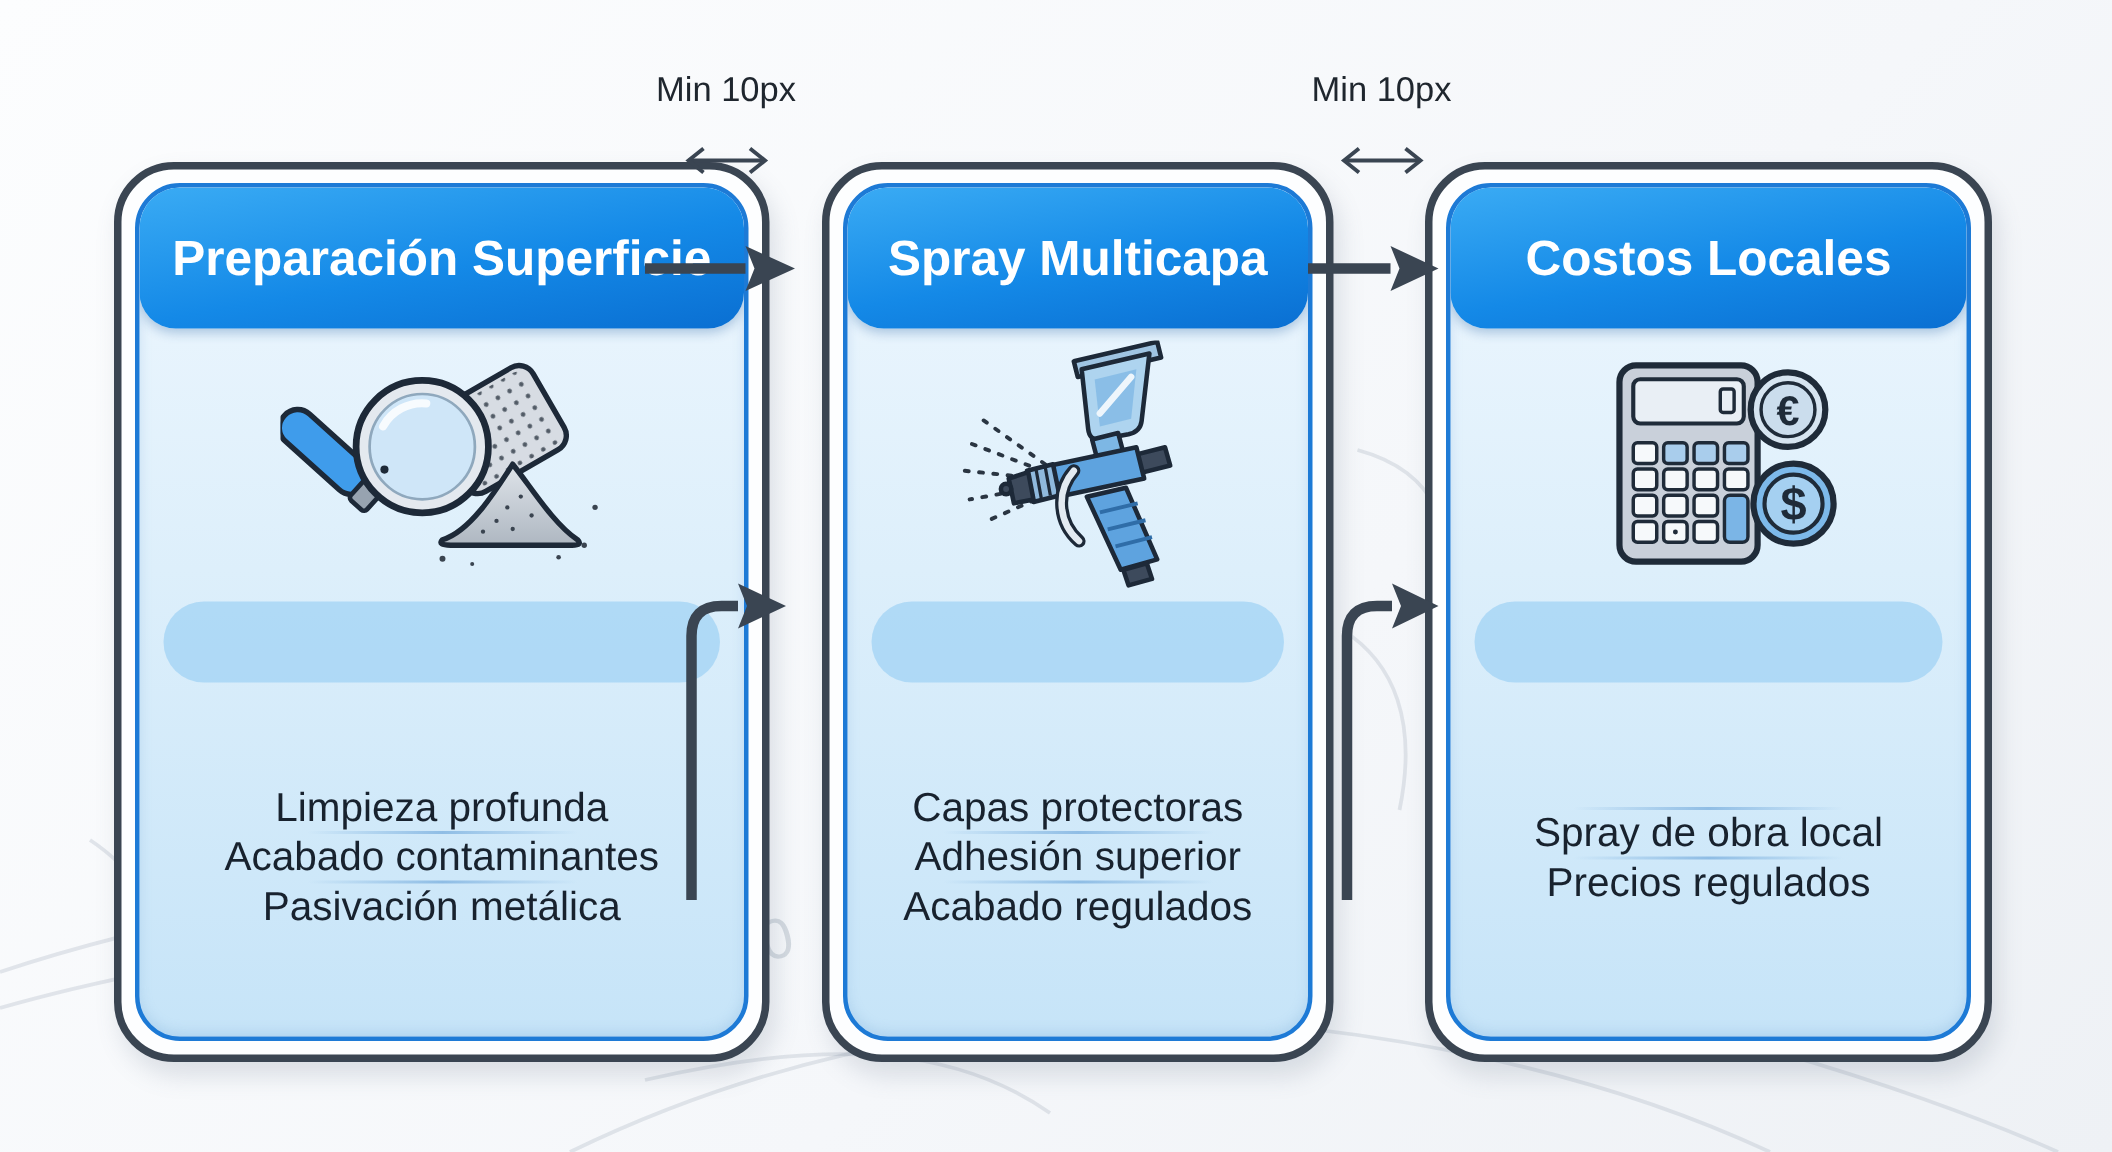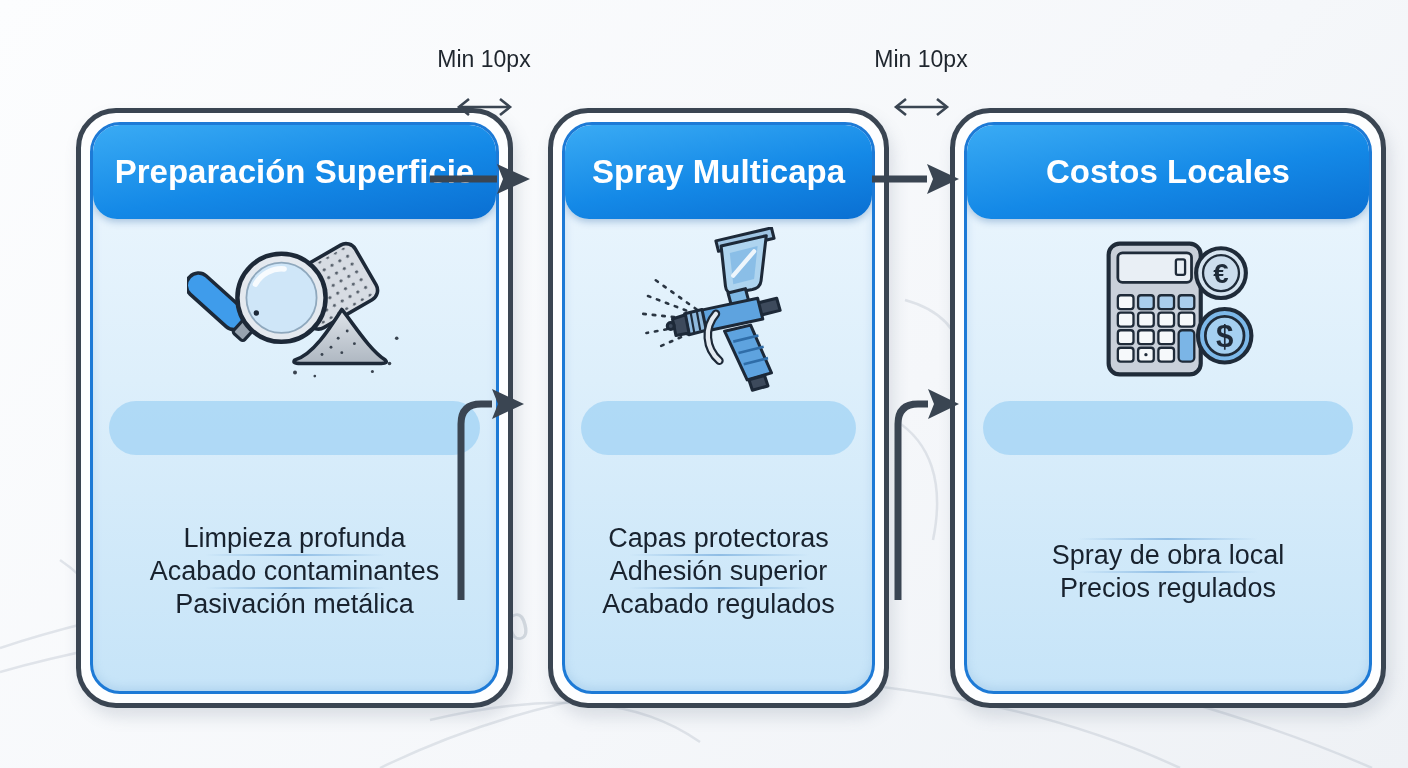--- a/index.html
+++ b/index.html
@@ -197,21 +197,21 @@
       <div class="items">
         <div class="item">Capas protectoras</div>
         <div class="divider"></div>
         <div class="item">Adhesión superior</div>
         <div class="divider"></div>
         <div class="item">Acabado regulados</div>
       </div>
     </div>
   </section>
 
-  <section class="card" style="left:950px;width:436px;">
+  <section class="card" style="left:950px;width:378px;">
     <div class="card-inner">
       <header class="card-header">Costos Locales</header>
       <div class="icon-zone" aria-label="calculator-coins-icon">
         <svg width="175" height="143" viewBox="0 0 190 155">
 
           <rect x="30" y="6" width="100" height="142" rx="12" fill="#c9d0da" stroke="#1f2b39" stroke-width="4.5"></rect>
           <rect x="40" y="16" width="80" height="32" rx="5" fill="#e9eff5" stroke="#1f2b39" stroke-width="3"></rect>
           <rect x="103" y="23" width="10" height="17" rx="2" fill="#e9eff5" stroke="#1f2b39" stroke-width="2.5"></rect>
 
           <g stroke="#1f2b39" stroke-width="2.5">

